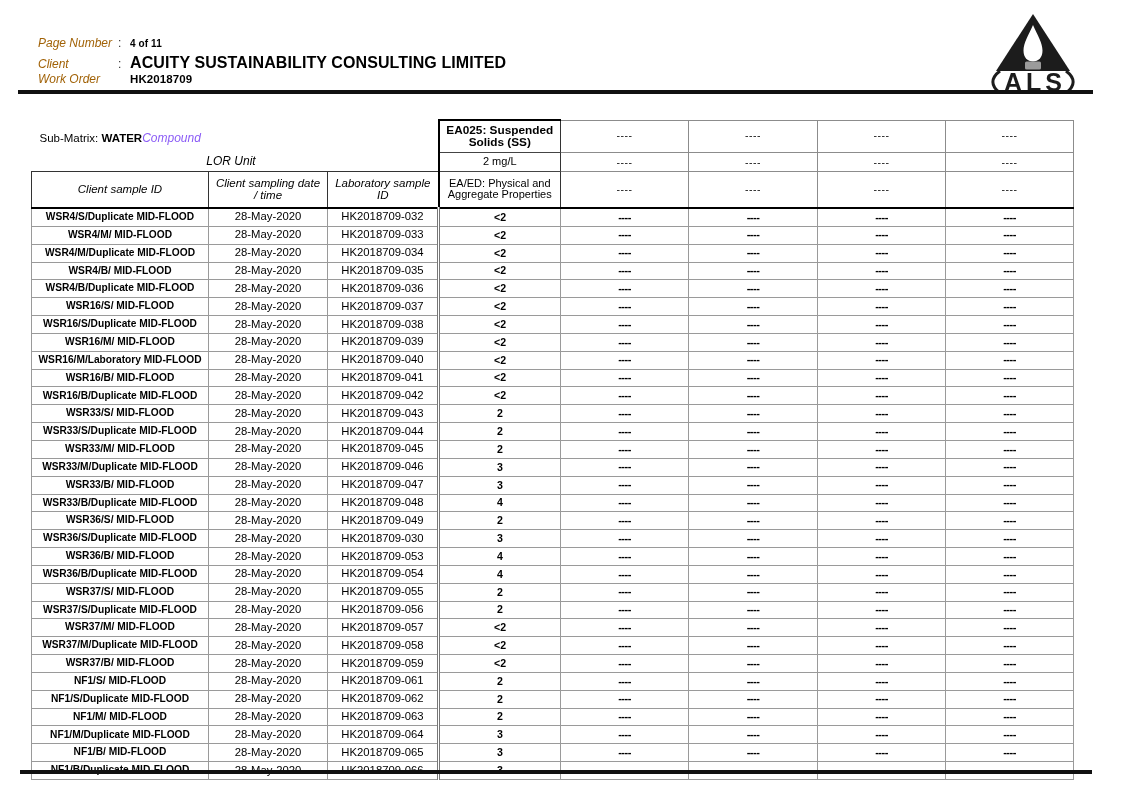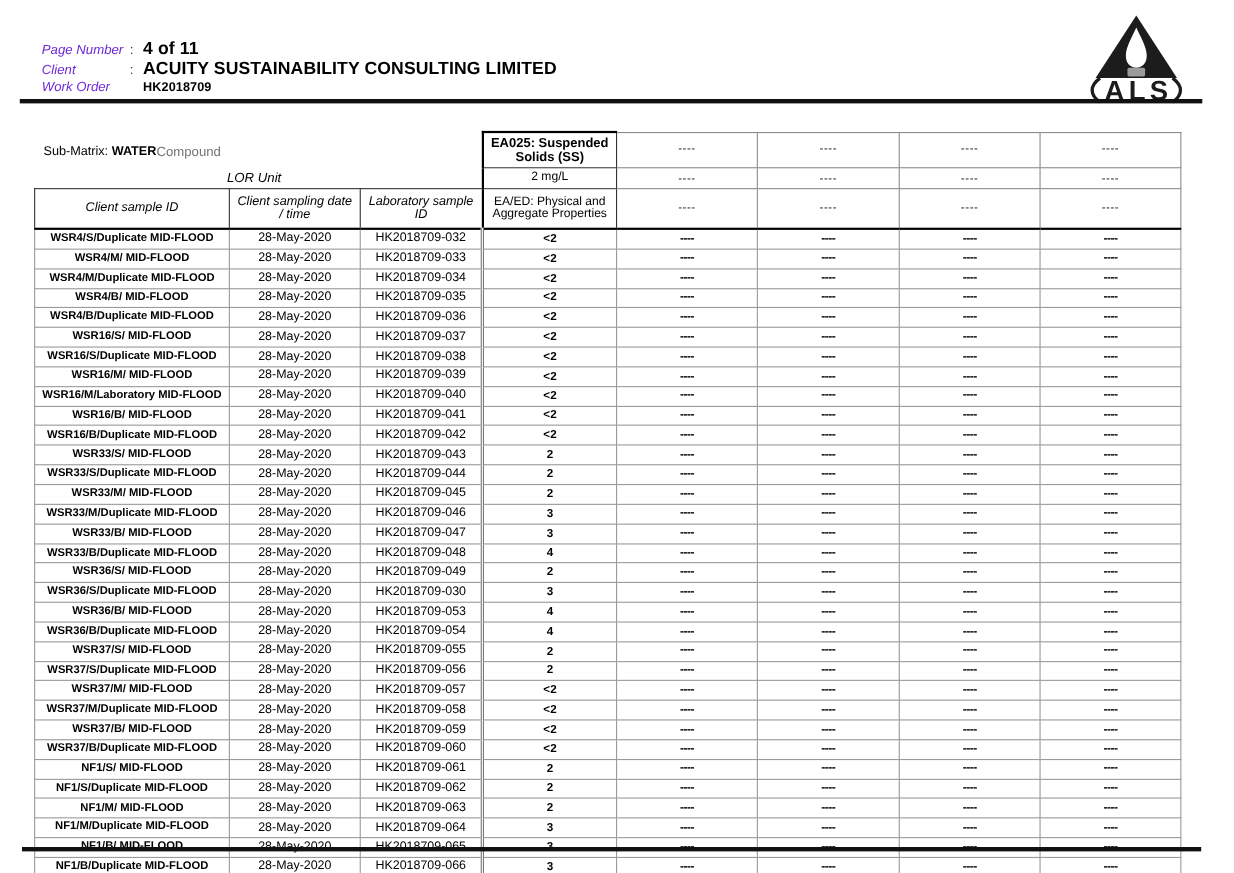--- a/index.html
+++ b/index.html
@@ -2,23 +2,23 @@
 <html><head>
 <meta charset="utf-8">
 <style>
   html,body{margin:0;padding:0;background:#e8e8e8;}
   .page{position:relative;width:1122px;height:794px;background:#ffffff;
         font-family:"Liberation Sans",sans-serif;color:#000;overflow:hidden;}
 
   
   .hdr{position:absolute;left:38px;top:36px;}
   .hdr-row{display:flex;align-items:baseline;height:18px;}
-  .hdr-label{width:80px;font-style:italic;font-size:12px;color:#6d28d9;}
+  .hdr-label{width:80px;font-style:italic;font-size:12px;color:#a16207;}
   .hdr-sep{width:12px;font-size:12px;color:#333;}
-  .hdr-value{font-weight:bold;font-size:16px;letter-spacing:.1px;}
+  .hdr-value{font-weight:bold;font-size:10px;letter-spacing:.1px;}
   .hdr-value.v-small{font-size:16px;}
   .hdr-value.v-med{font-size:11.5px;}
 
   .rule{position:absolute;background:#111;}
   .top-rule{left:18px;top:90px;width:1075px;height:3.5px;}
   .bottom-rule{left:20px;top:770px;width:1072px;height:3.5px;}
 
   
   .logo{position:absolute;left:987px;top:12px;}
 
@@ -28,21 +28,21 @@
   table.report td{padding:0;vertical-align:middle;text-align:center;
                   line-height:1.05;overflow:hidden;}
 
   
   tr.rowA{height:32px;} tr.rowB{height:19px;} tr.rowC{height:37px;}
 
   td.plain{border:none;text-align:left;vertical-align:top;}
   .subline{display:flex;justify-content:flex-start;padding:5px 7px 0 8px;}
   .submatrix{font-size:11.5px;}
   .submatrix b{font-weight:bold;}
-  .iright{font-size:12px;color:#737373;}
+  .iright{font-style:italic;font-size:12px;color:#8b5cf6;}
   td.plain.lor{text-align:center;padding-right:7px;font-style:italic;
                font-size:12px;vertical-align:middle;}
 
   td.mcell{border-left:2.5px solid #000;border-right:1.5px solid #333;}
   td.m-top{border-top:2px solid #000;border-bottom:1px solid #444;
            font-weight:bold;font-size:11.8px;vertical-align:top;padding-top:4px;line-height:1.3;}
   td.m-mid{border-bottom:1px solid #444;font-size:11px;margin-left:40px;}
   td.m-bot{vertical-align:top;padding-top:4px;font-size:11px;line-height:1.45;}
 
   td.dash{border:1px solid #8c8c8c;vertical-align:top;padding-top:6px;
@@ -409,30 +409,20 @@
           <td class="b-id">WSR37/B/ MID-FLOOD</td>
           <td class="b-date">28-May-2020</td>
           <td class="b-lab">HK2018709-059</td>
           <td class="b-res">&lt;2</td>
           <td class="b-dash">----</td>
           <td class="b-dash">----</td>
           <td class="b-dash">----</td>
           <td class="b-dash">----</td>
         </tr>
         <tr>
-          <td class="b-id">WSR37/B/Duplicate MID-FLOOD</td>
-          <td class="b-date">28-May-2020</td>
-          <td class="b-lab">HK2018709-060</td>
-          <td class="b-res">&lt;2</td>
-          <td class="b-dash">----</td>
-          <td class="b-dash">----</td>
-          <td class="b-dash">----</td>
-          <td class="b-dash">----</td>
-        </tr>
-        <tr>
           <td class="b-id">NF1/S/ MID-FLOOD</td>
           <td class="b-date">28-May-2020</td>
           <td class="b-lab">HK2018709-061</td>
           <td class="b-res">2</td>
           <td class="b-dash">----</td>
           <td class="b-dash">----</td>
           <td class="b-dash">----</td>
           <td class="b-dash">----</td>
         </tr>
         <tr>

